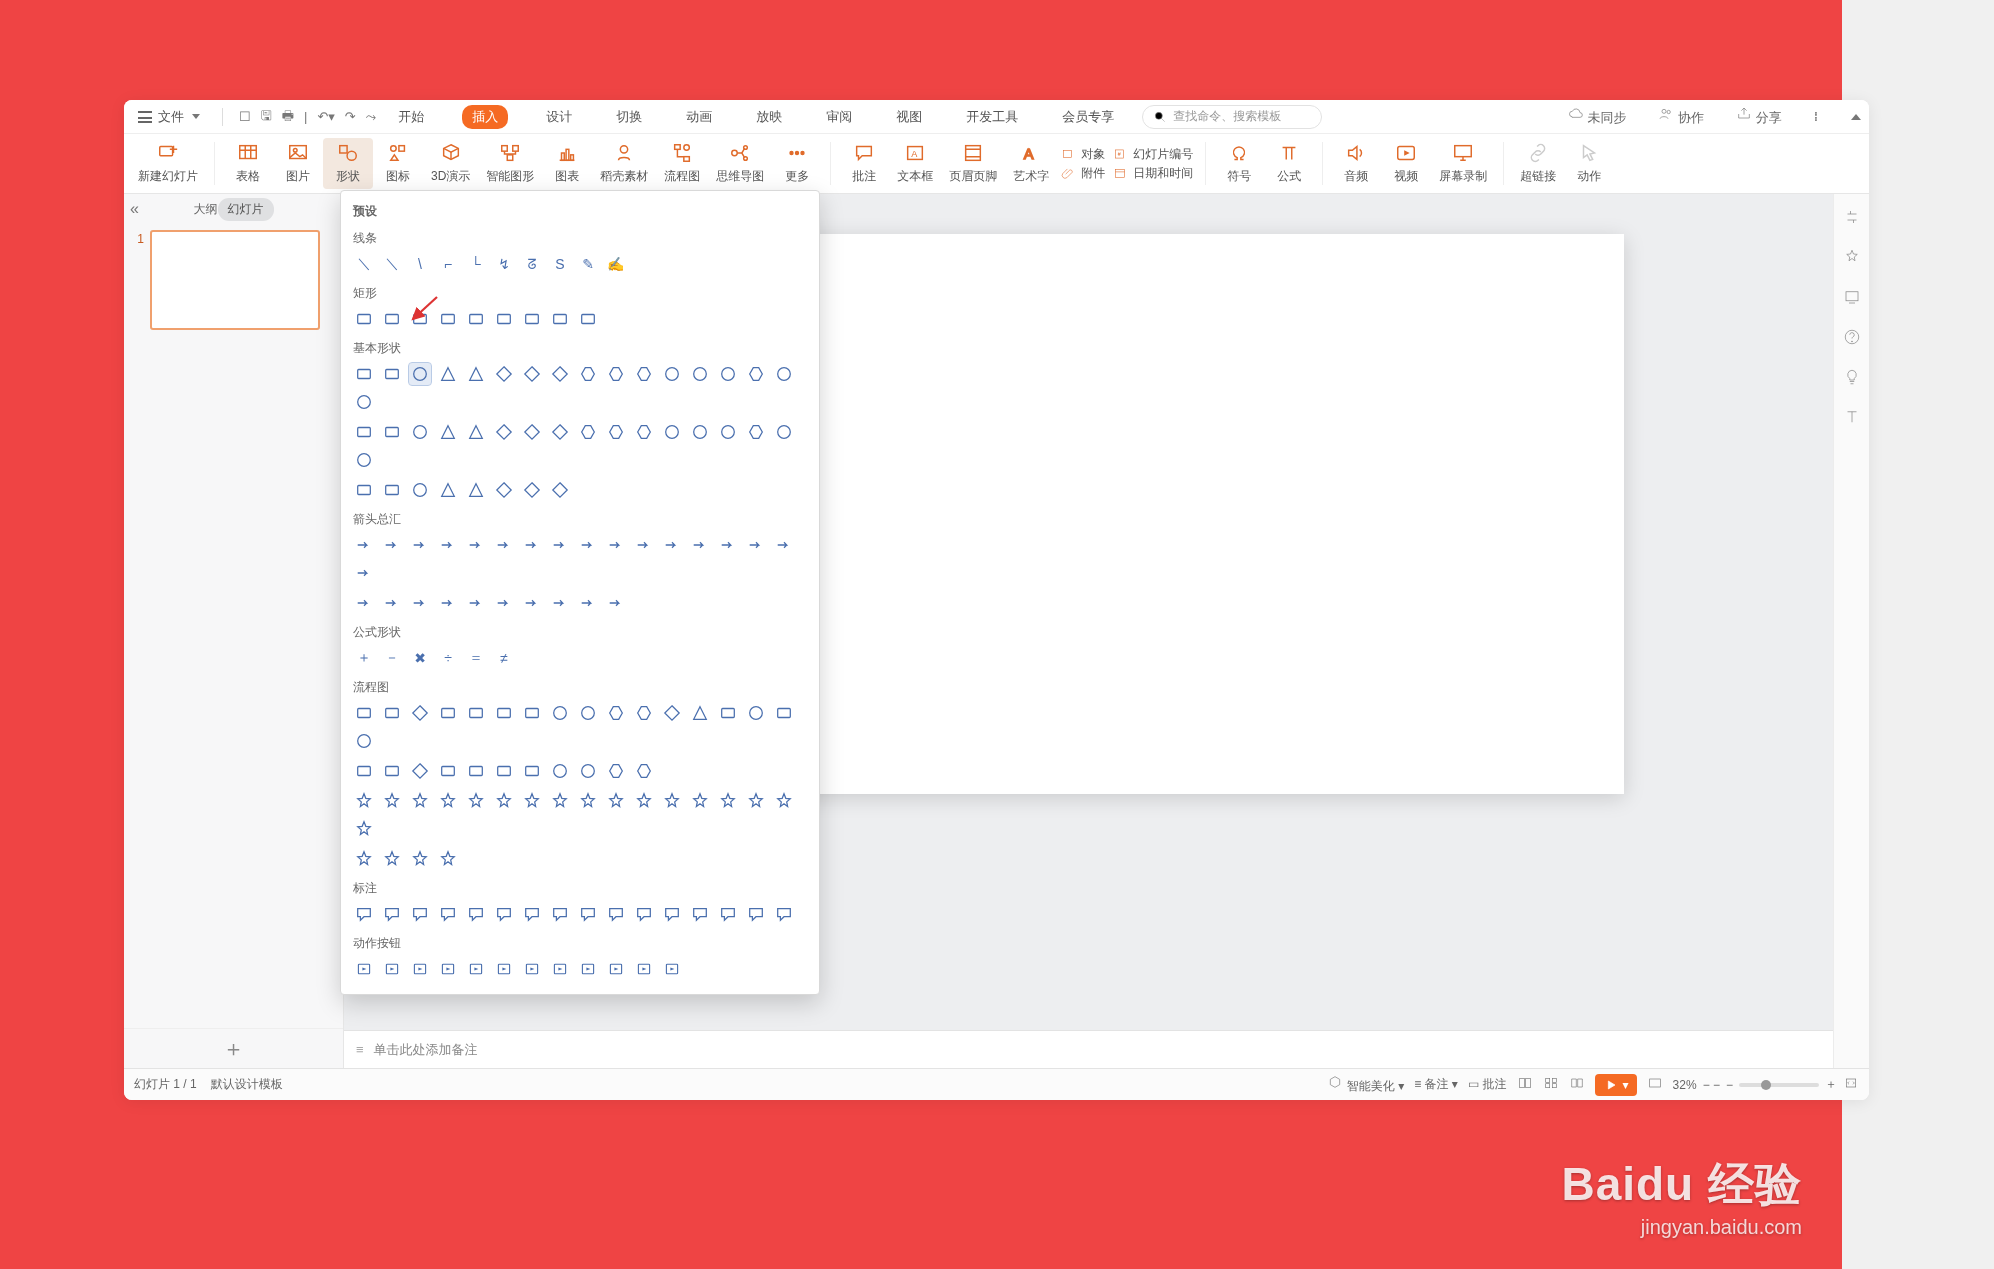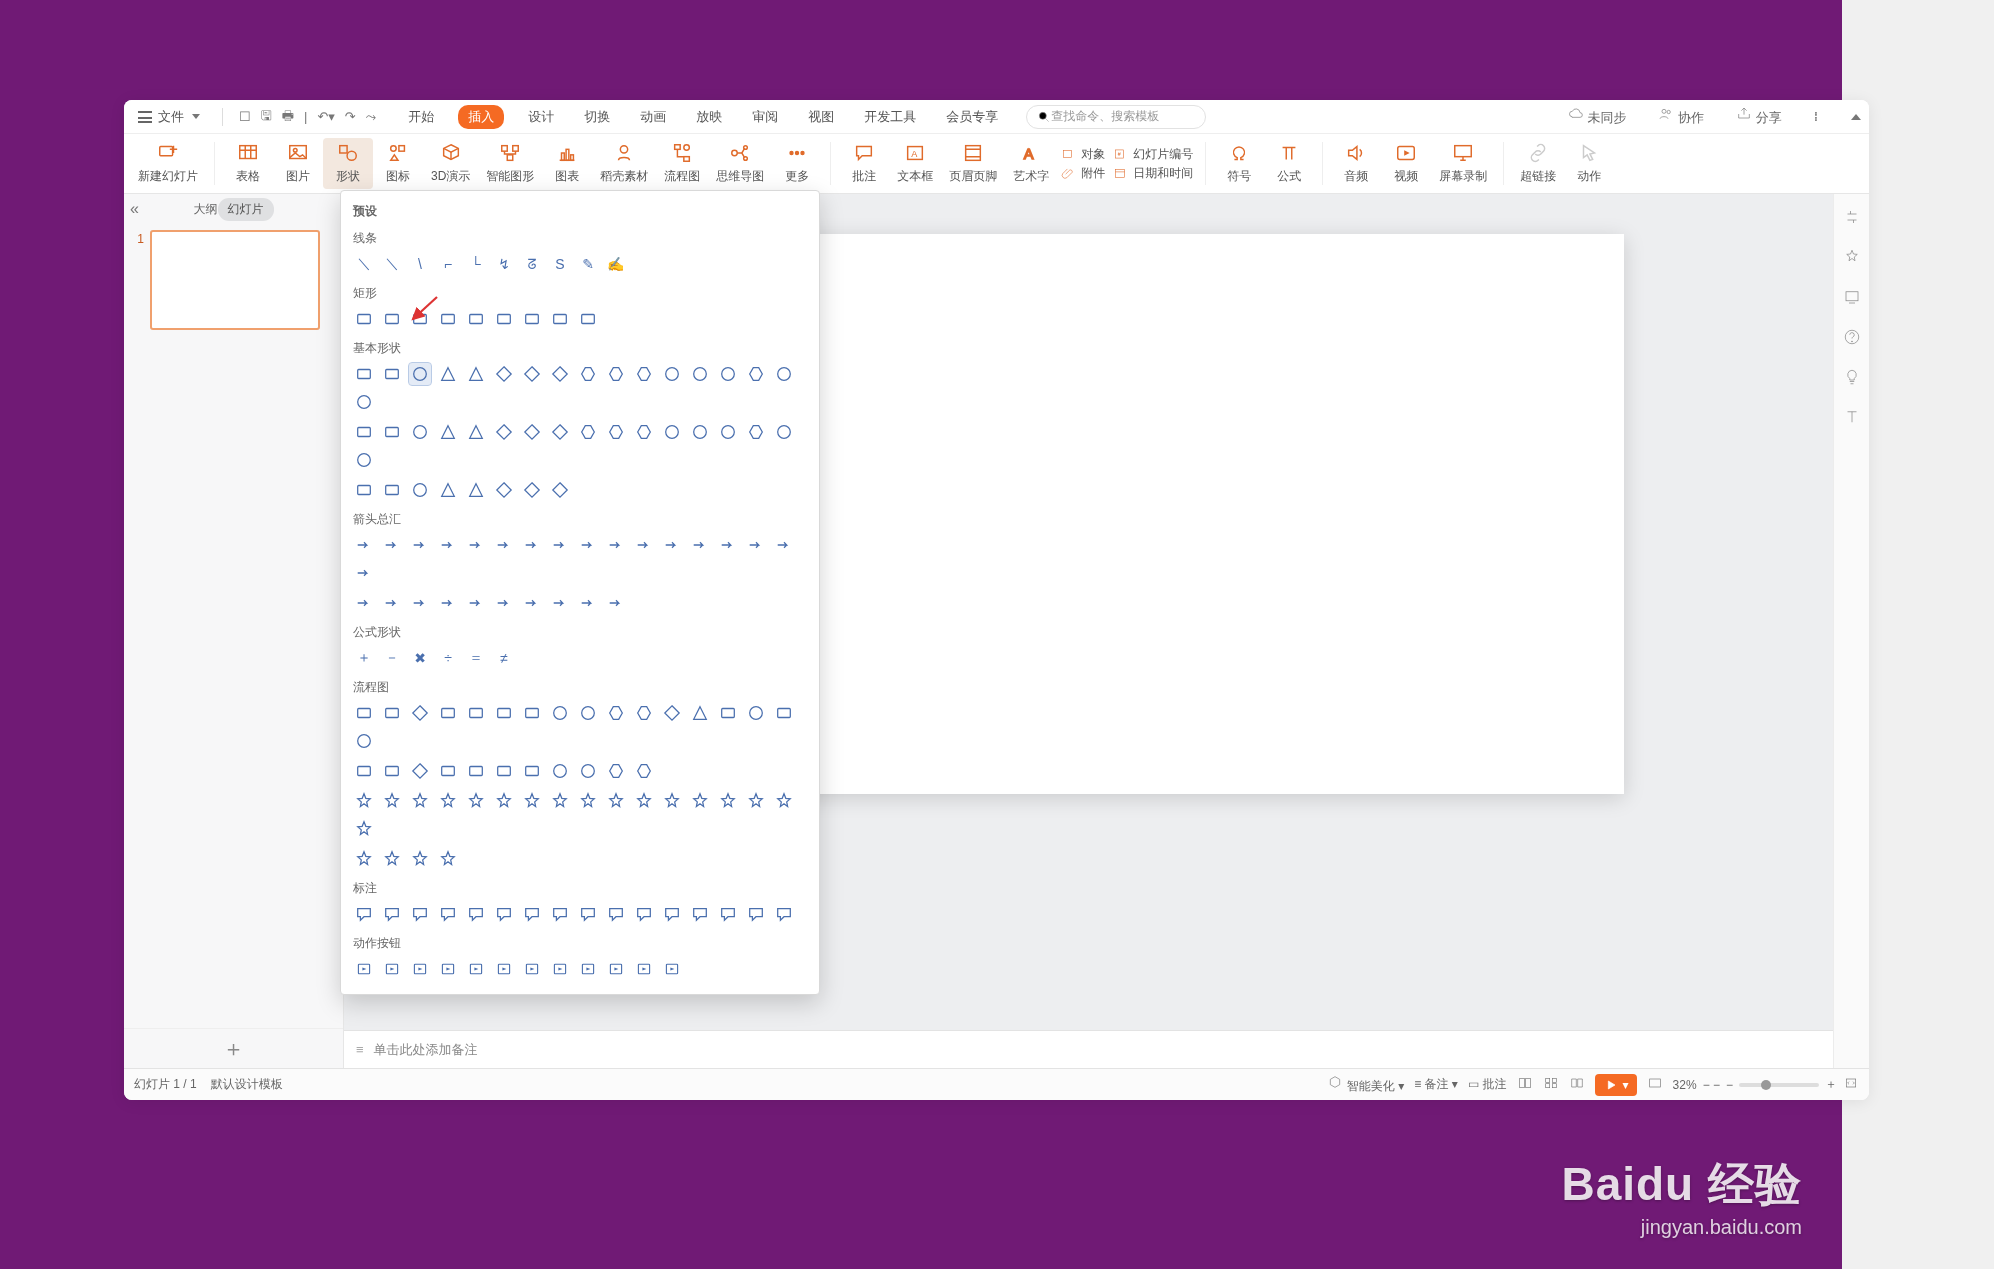--- a/index.html
+++ b/index.html
@@ -1,17 +1,17 @@
 <!DOCTYPE html>
 <html><head>
 <meta charset="utf-8">
 <style>
   * { box-sizing: border-box; margin: 0; padding: 0; }
   html, body { width: 100%; height: 100%; font-family: "Microsoft YaHei", "PingFang SC", sans-serif; background: #f0f0f0; color: #333; }
-  .page { width: 1842px; height: 1269px; background: #701a75; position: relative; transform-origin: top left; }
+  .page { width: 1842px; height: 1269px; background: #ef4444; position: relative; transform-origin: top left; }
   .app {
     position: absolute;
     left: 124px; top: 100px;
     width: 1745px; height: 1000px;
     background: #fff;
     border-radius: 8px;
     box-shadow: 0 2px 16px rgba(0,0,0,0.08);
     display: flex; flex-direction: column;
     overflow: hidden;
   }
@@ -25,25 +25,25 @@
     font-size: 13px; color: #555;
     gap: 16px;
   }
   .file-menu { display: flex; align-items: center; gap: 6px; padding: 0 6px; cursor: default; }
   .ham { display: inline-block; width: 14px; height: 12px; border-top: 2px solid #666; border-bottom: 2px solid #666; position: relative; }
   .ham::before { content:""; position:absolute; left:0; right:0; top:4px; border-top:2px solid #666; }
   .chev { display:inline-block; width:0;height:0;border-left:4px solid transparent;border-right:4px solid transparent;border-top:5px solid #777; margin-left:2px;}
   .sep { width:1px; height:18px; background:#ddd; }
   .qa { display:flex; align-items:center; gap:10px; color:#777; }
   .qa span { cursor: default; }
-  .tabs { display:flex; align-items:center; gap:18px; margin-left:10px;}
+  .tabs { display:flex; align-items:center; gap:32px; }
   .tab { padding:4px 6px; color:#555; cursor:default; }
   .tab.active { background:#f56a23; color:#fff; border-radius:10px; padding:3px 10px; }
   .search {
-    display:flex; align-items:center; 
+    display:flex; align-items:center; gap:6px;
     border:1px solid #e2e2e2; border-radius:14px;
     height:24px; padding:0 10px; color:#999; font-size:12px;
     margin-left:6px; width:180px;
   }
   .search svg { width:14px; height:14px; stroke:#999; }
   .top-right { margin-left:auto; display:flex; align-items:center; gap:32px; color:#666; font-size:13px;}
   .top-right .icn { width:16px;height:16px; stroke:#777; fill:none; }
   .chev-up { display:inline-block; width:0;height:0;border-left:5px solid transparent;border-right:5px solid transparent;border-bottom:6px solid #777;}
   .dots { letter-spacing:1px; font-weight:700; color:#888;}
   

